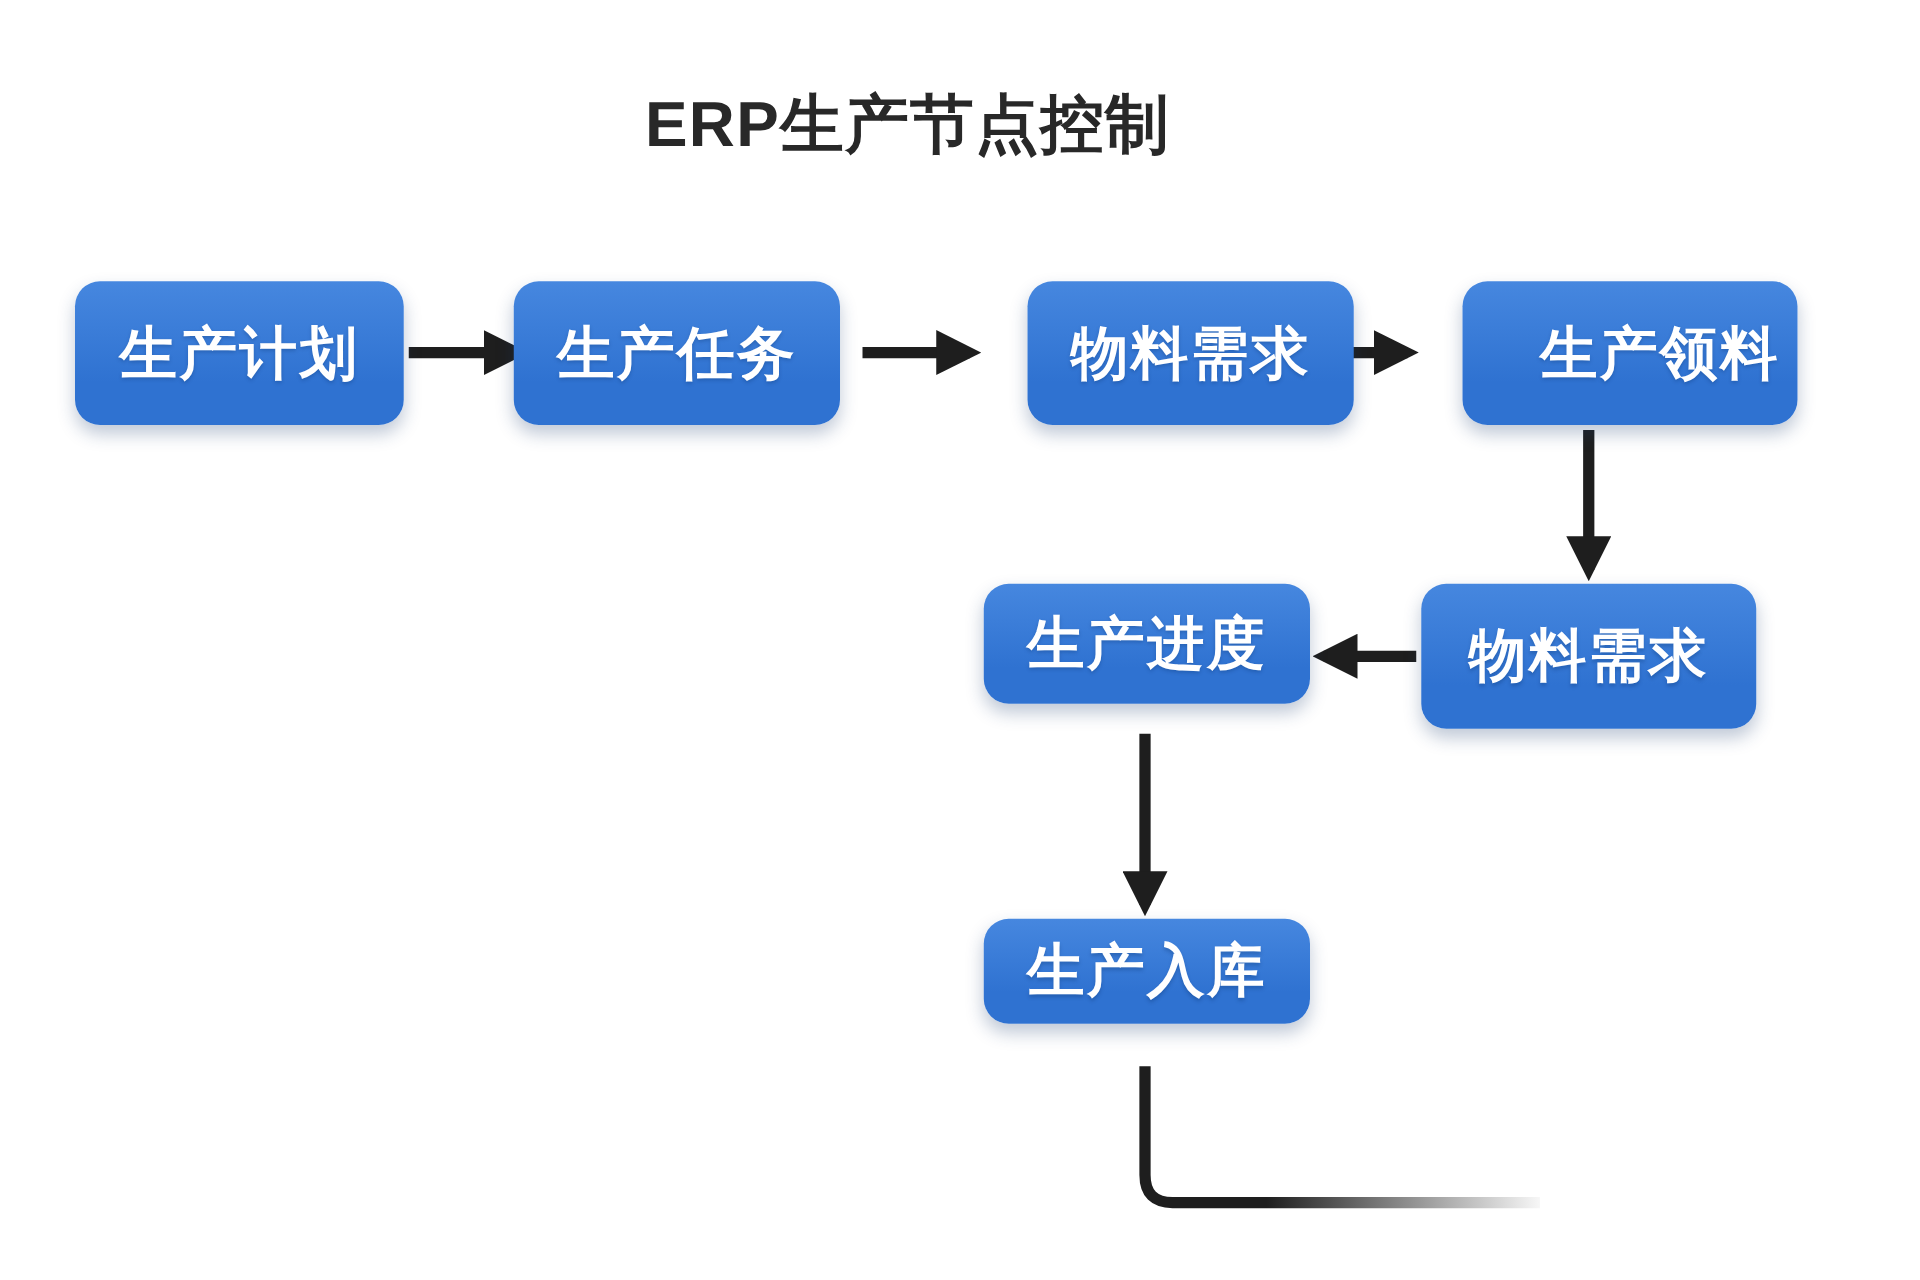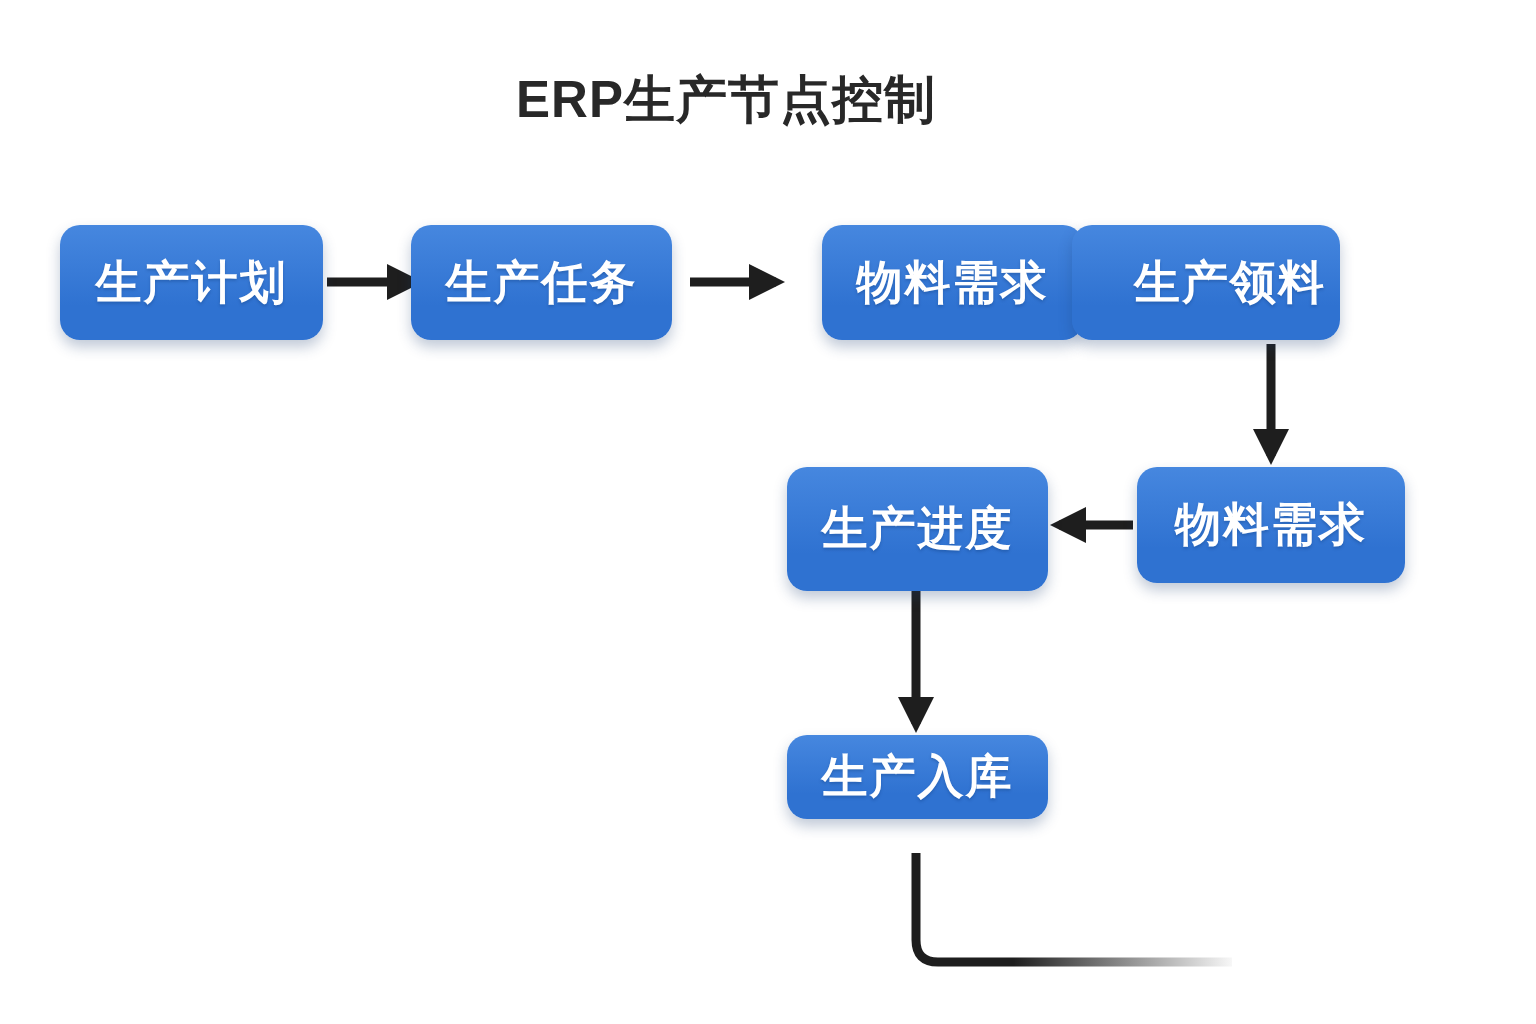--- a/index.html
+++ b/index.html
@@ -48,23 +48,23 @@
     font-size:46px;
     font-weight:700;
     letter-spacing:2px;
     box-shadow:0 7px 14px rgba(30,60,110,0.28);
     text-shadow:0 2px 3px rgba(0,40,90,0.25);
   }
   
   .n-plan       {left:60px;  top:225px; width:263px; height:115px;}
   .n-task       {left:411px; top:225px; width:261px; height:115px;}
   .n-demand     {left:787px; top:225px; width:261px; height:115px;margin-left:35px;}
-  .n-picking    {left:1072px;top:225px; width:268px; height:115px;padding-left:48px;}
+  .n-picking    {left:1170px;top:225px; width:268px; height:115px;padding-left:48px;}
   
-  .n-progress   {left:787px; top:467px; width:261px; height:124px;}
+  .n-progress   {left:787px; top:467px; width:261px; height:96px;}
   .n-reporting  {left:1137px;top:467px; width:268px; height:116px;}
   
   .n-warehouse  {left:787px; top:735px; width:261px; height:84px;}
 </style>
 </head>
 <body>
 
 <div class="canvas">
 
   <div class="title">ERP生产节点控制</div>

